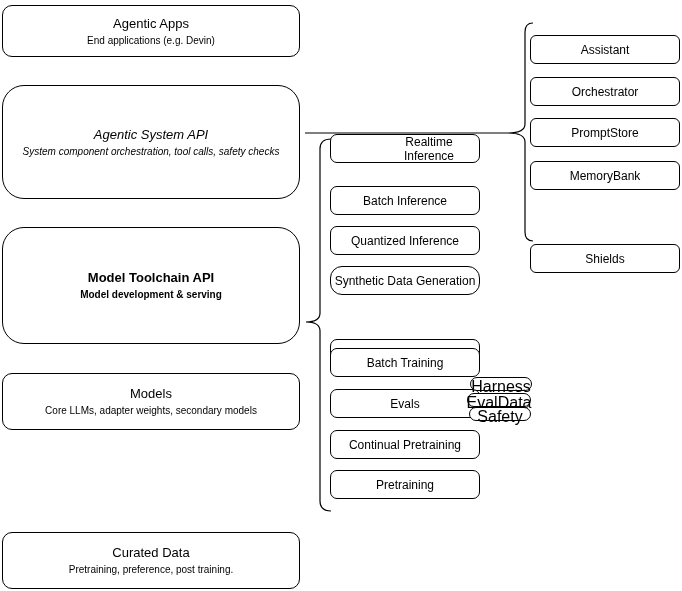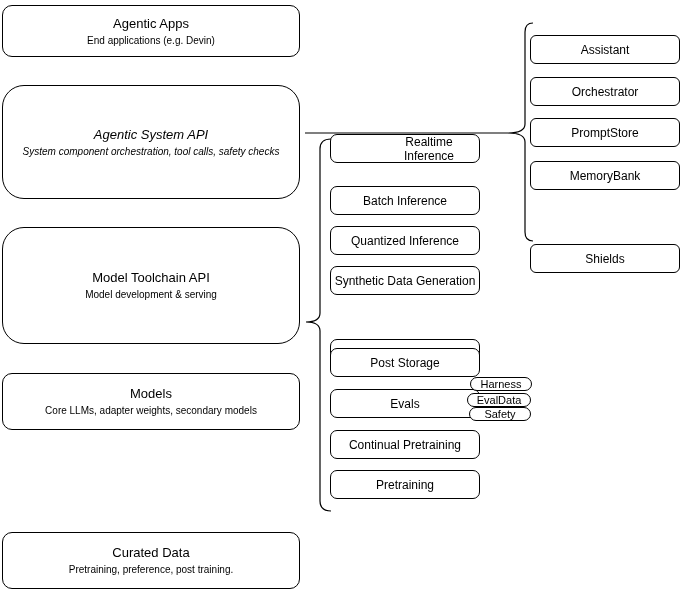--- a/index.html
+++ b/index.html
@@ -33,23 +33,23 @@
   }
   .right-box {
     left: 530px; width: 150px; height: 29px;
     border-radius: 6px; font-size: 12px;
   }
   .pill {
     position: absolute;
     background: #ffffff;
     border: 1.2px solid #000000;
     border-radius: 8px;
-    font-size: 11px;
+    font-size: 16px;
     display: flex;
-    align-items: flex-end;
+    align-items: flex-start;
     justify-content: center;
     z-index: 5;
   }
   .connectors {
     position: absolute;
     left: 0; top: 0;
     width: 682px; height: 591px;
     pointer-events: none;
   }
   .connectors path { fill: none; stroke: #000000; stroke-width: 1.2; }
@@ -62,21 +62,21 @@
   <div class="box left-box r10" style="top:5px; height:52px;">
     <div class="title">Agentic Apps</div>
     <div class="subtitle">End applications (e.g. Devin)</div>
   </div>
 
   <div class="box left-box r22" style="top:85px; height:114px;font-style:italic;">
     <div class="title">Agentic System API</div>
     <div class="subtitle">System component orchestration, tool calls, safety checks</div>
   </div>
 
-  <div class="box left-box r22" style="top:227px; height:117px;">
+  <div class="box left-box r22" style="top:227px; height:117px;font-weight:bold;">
     <div class="title">Model Toolchain API</div>
     <div class="subtitle">Model development &amp; serving</div>
   </div>
 
   <div class="box left-box r10" style="top:373px; height:57px;">
     <div class="title">Models</div>
     <div class="subtitle">Core LLMs, adapter weights, secondary models</div>
   </div>
 
 
@@ -87,28 +87,28 @@
 
   <div class="box mid-box" style="top:134px;padding-left:48px;">
       <span>Realtime Inference</span>
     </div>
   <div class="box mid-box" style="top:186px;">
       <span>Batch Inference</span>
     </div>
   <div class="box mid-box" style="top:226px;">
       <span>Quantized Inference</span>
     </div>
-  <div class="box mid-box" style="top:266px;">
+  <div class="box mid-box" style="top:266px;border-radius:12px;">
       <span>Synthetic Data Generation</span>
     </div>
   <div class="box mid-box" style="top:308px;margin-top:31px;">
       <span>Reward Scoring</span>
     </div>
   <div class="box mid-box" style="top:348px;">
-      <span>Post Storage</span>
+      <span>Batch Training</span>
     </div>
   <div class="box mid-box" style="top:389px;">
       <span>Evals</span>
     </div>
   <div class="box mid-box" style="top:430px;">
       <span>Continual Pretraining</span>
     </div>
   <div class="box mid-box" style="top:470px;">
       <span>Pretraining</span>
     </div>

